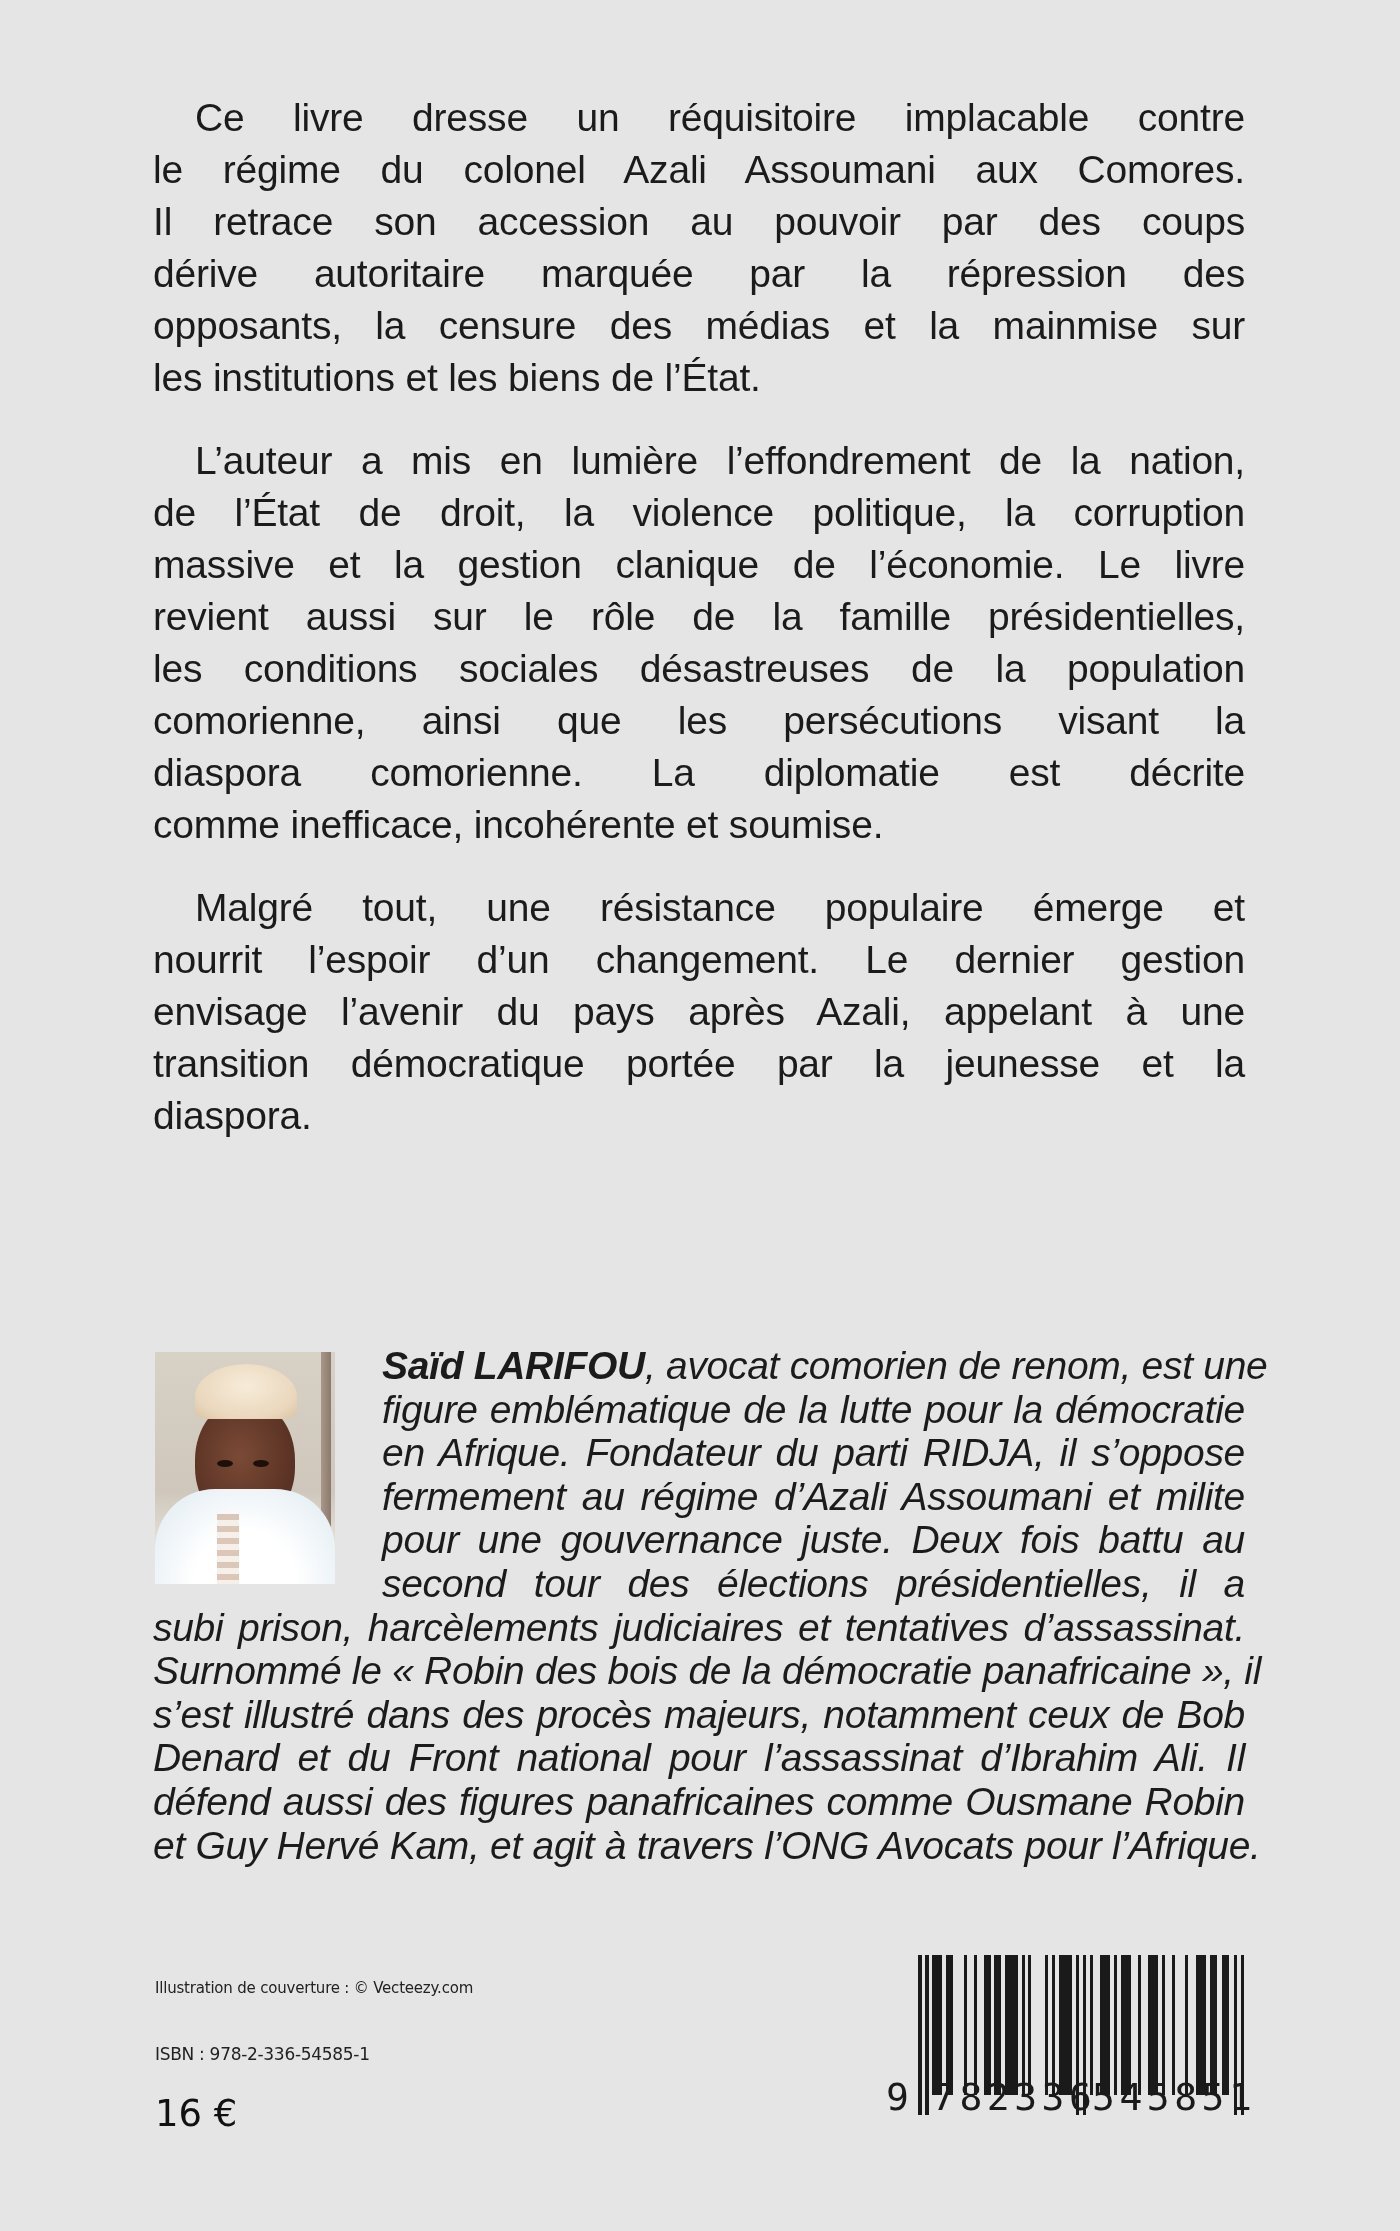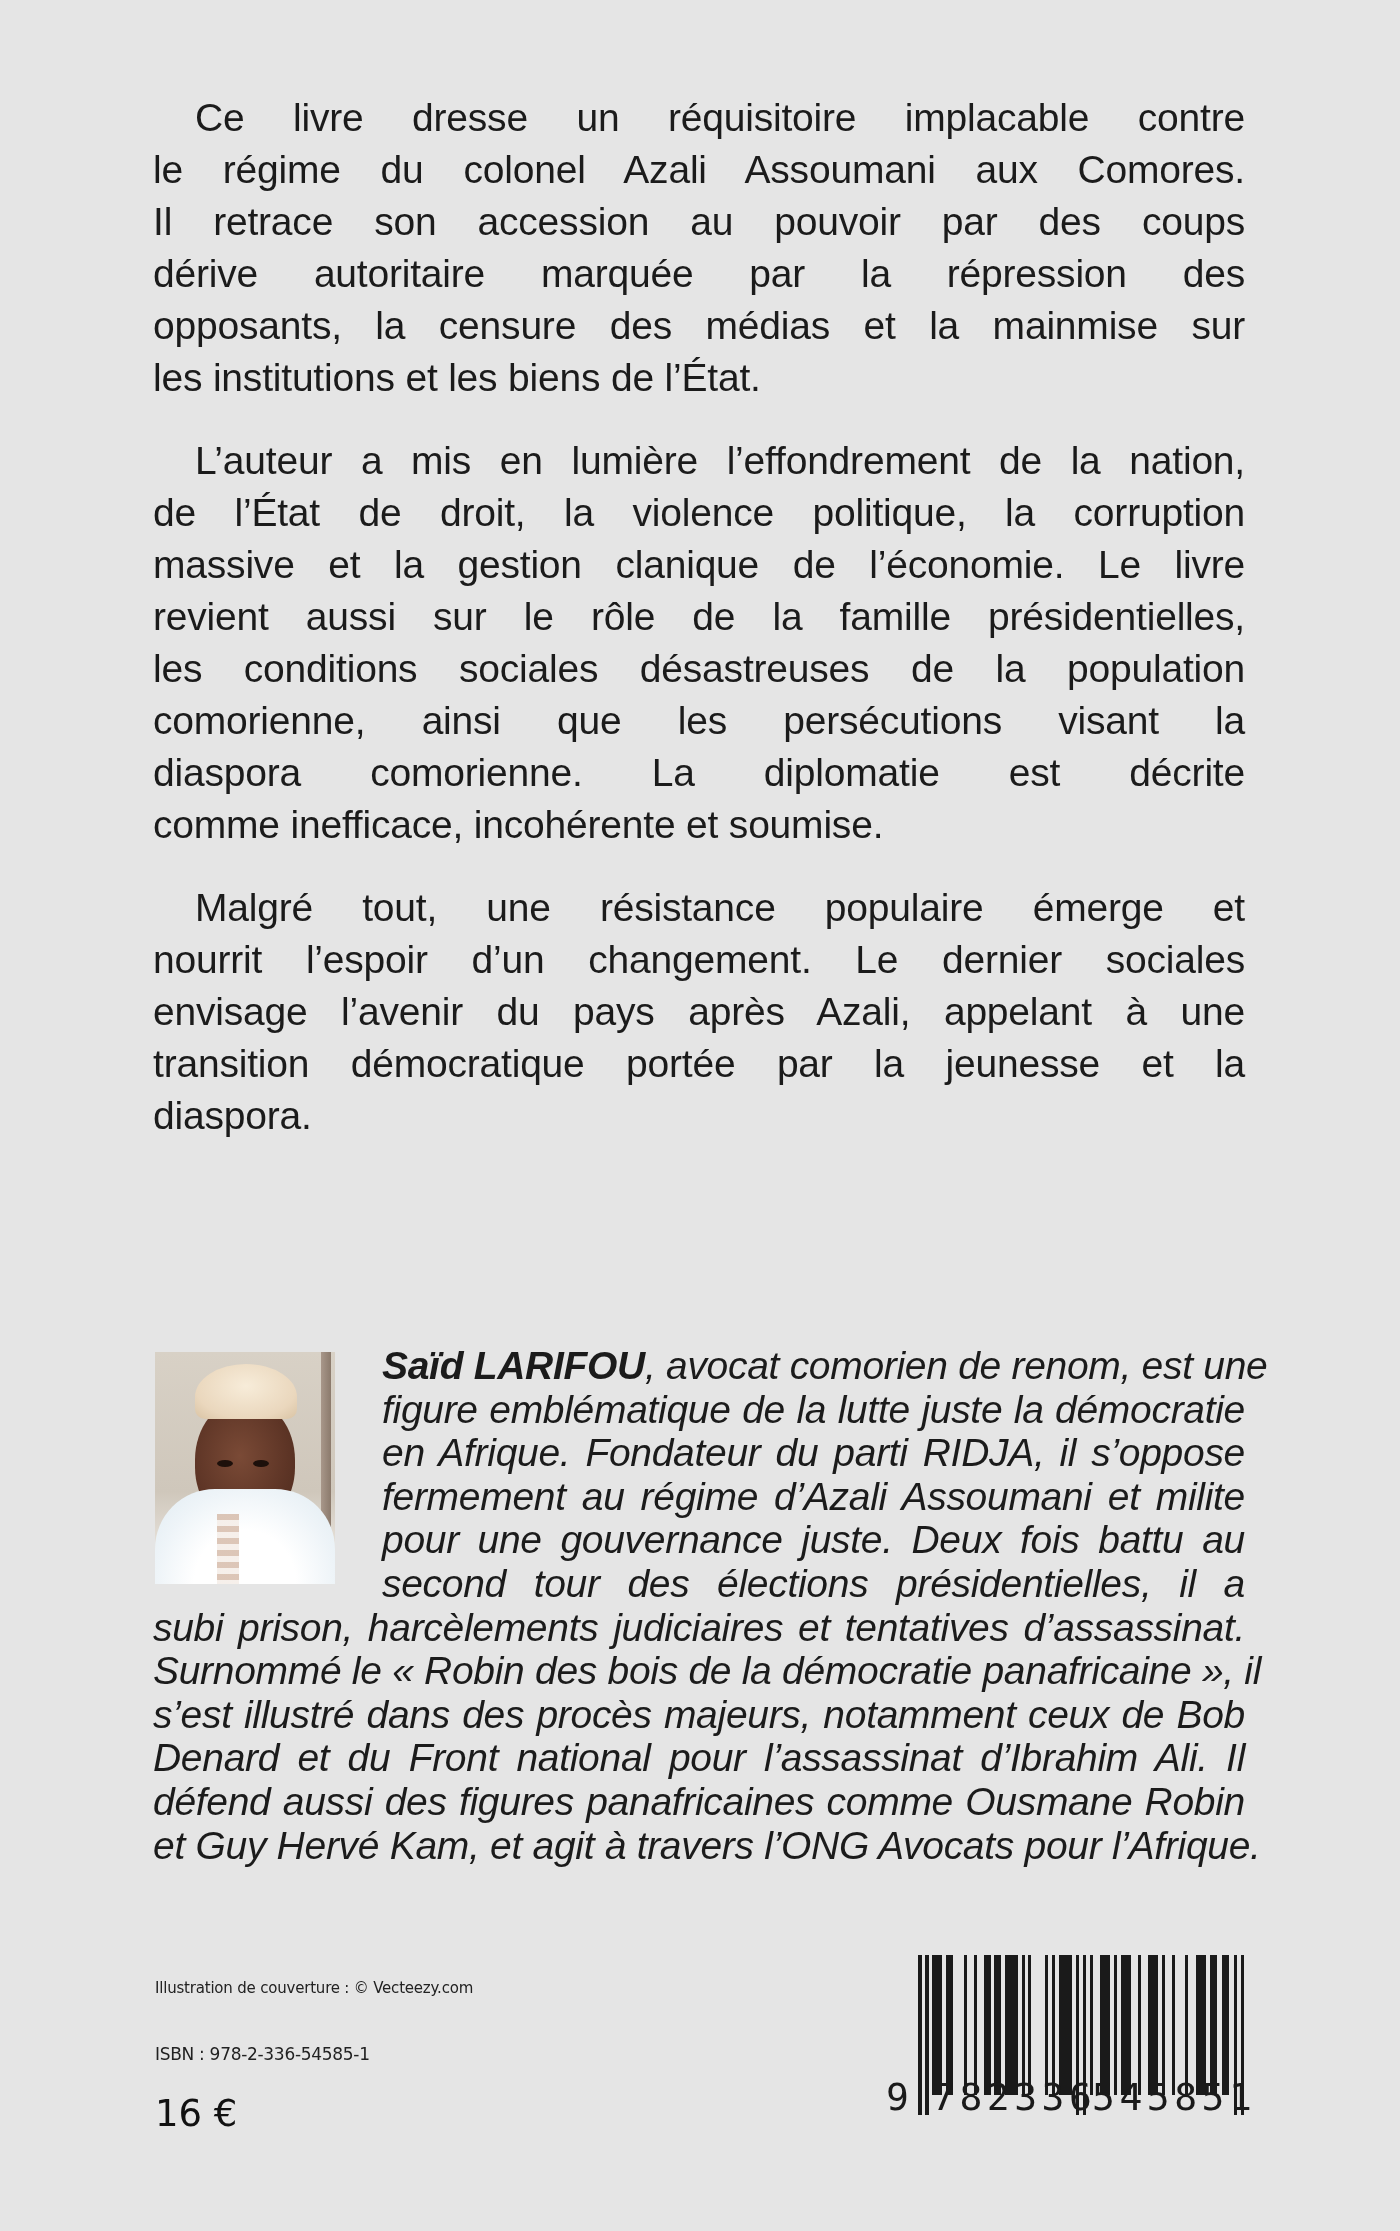--- a/index.html
+++ b/index.html
@@ -116,21 +116,21 @@
       <span class="line">de l’État de droit, la violence politique, la corruption</span>
       <span class="line">massive et la gestion clanique de l’économie. Le livre</span>
       <span class="line">revient aussi sur le rôle de la famille présidentielles,</span>
       <span class="line">les conditions sociales désastreuses de la population</span>
       <span class="line">comorienne, ainsi que les persécutions visant la</span>
       <span class="line">diaspora comorienne. La diplomatie est décrite</span>
       <span class="line last">comme inefficace, incohérente et soumise.</span>
     </p>
     <p>
       <span class="line">Malgré tout, une résistance populaire émerge et</span>
-      <span class="line">nourrit l’espoir d’un changement. Le dernier sociales</span>
+      <span class="line">nourrit l’espoir d’un changement. Le dernier gestion</span>
       <span class="line">envisage l’avenir du pays après Azali, appelant à une</span>
       <span class="line">transition démocratique portée par la jeunesse et la</span>
       <span class="line last">diaspora.</span>
     </p>
   </div>
 
   <div class="author">
     <div class="author-photo" title="Portrait de Saïd Larifou">
       <div class="door"></div>
       <div class="neck"></div>
@@ -138,21 +138,21 @@
       <div class="eye l"></div>
       <div class="eye r"></div>
       <div class="mouth"></div>
       <div class="cap"></div>
       <div class="robe"></div>
       <div class="robe-trim"></div>
     </div>
 
     <div class="bio">
       <span class="line indented" style="margin-top:14px;"><span class="name">Saïd LARIFOU</span><span>, avocat comorien de renom, est une</span></span>
-      <span class="line indented">figure emblématique de la lutte juste la démocratie</span>
+      <span class="line indented">figure emblématique de la lutte pour la démocratie</span>
       <span class="line indented">en Afrique. Fondateur du parti RIDJA, il s’oppose</span>
       <span class="line indented">fermement au régime d’Azali Assoumani et milite</span>
       <span class="line indented">pour une gouvernance juste. Deux fois battu au</span>
       <span class="line indented">second tour des élections présidentielles, il a</span>
       <span class="line">subi prison, harcèlements judiciaires et tentatives d’assassinat.</span>
       <span class="line">Surnommé le « Robin des bois de la démocratie panafricaine », il</span>
       <span class="line">s’est illustré dans des procès majeurs, notamment ceux de Bob</span>
       <span class="line">Denard et du Front national pour l’assassinat d’Ibrahim Ali. Il</span>
       <span class="line">défend aussi des figures panafricaines comme Ousmane Robin</span>
       <span class="line last">et Guy Hervé Kam, et agit à travers l’ONG Avocats pour l’Afrique.</span>

